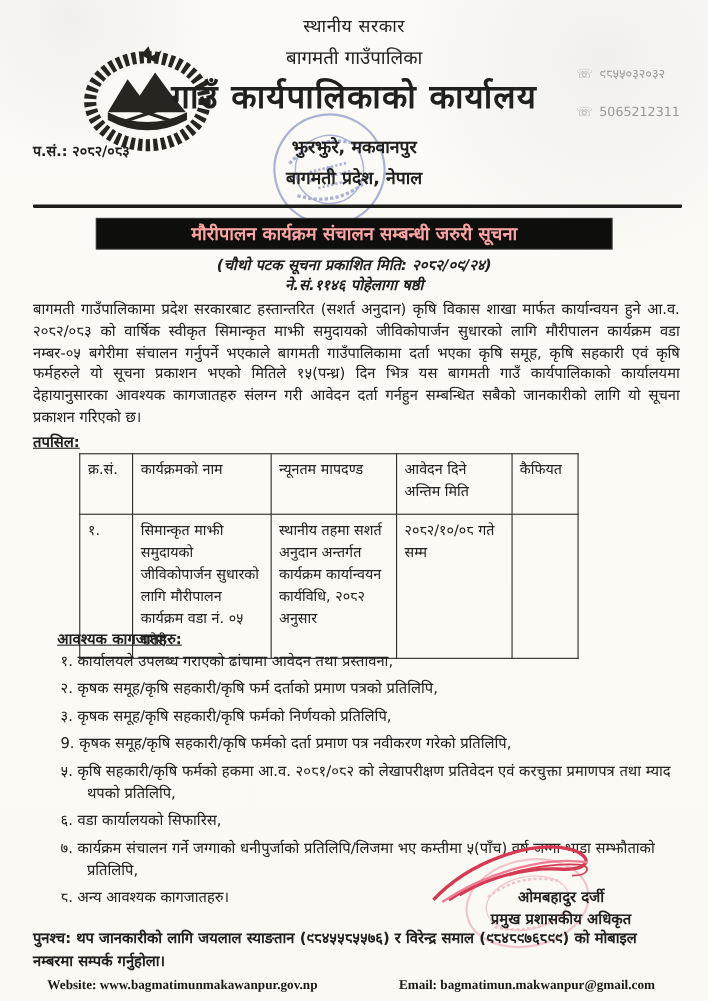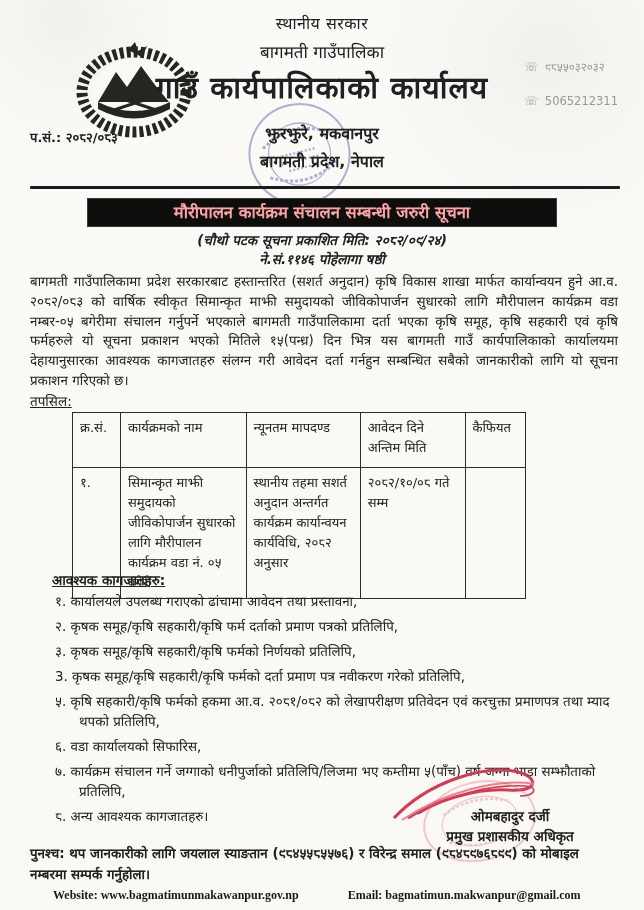--- a/index.html
+++ b/index.html
@@ -30,21 +30,21 @@
     top:199px; left:88px; width:468px; height:27px; background:#0e0e0c;
     color:#fca5a5; font-size:16.5px; font-weight:bold; text-align:center;
     line-height:27px; box-shadow:0 0 0 1px #3a3a38;
   }
   .subtitle1{top:231px; font-size:13.5px; font-weight:bold; font-style:italic;}
   .subtitle2{top:250px; font-size:13.5px; font-weight:bold; font-style:italic;}
   .body-par{
     top:272px; left:30px; width:588px; font-size:13.4px; line-height:19.8px;
     text-align:justify;
   }
-  .tapasil{top:392px; left:30px; font-size:13.5px; font-weight:normal; text-decoration:underline;}
+  .tapasil{top:392px; left:30px; font-size:13.5px; font-weight:bold; text-decoration:underline;}
   table.notice-table{
     position:absolute; top:412px; left:72px; width:454px;
     border-collapse:collapse; font-size:13px;
   }
   .notice-table th,.notice-table td{
     border:1.4px solid #2b2b28; padding:5px 7px; vertical-align:top;
     font-weight:normal; text-align:left; line-height:20px;
   }
   .notice-table thead th{height:44px;}
   .notice-table td{height:90px;}
@@ -56,21 +56,21 @@
   .docs-list .doc-item{padding-left:24px; text-indent:-24px; margin-bottom:5px;}
   .sig-block{top:806px; left:400px; width:220px; text-align:center; font-size:13.5px; line-height:20px;}
   .sig-name{font-weight:bold;}
   .sig-title{font-weight:bold;}
   .sig-ink{top:760px; left:388px; pointer-events:none;}
   .red-stamp{top:778px; left:420px; opacity:.33; transform:rotate(-12deg); pointer-events:none;}
   .postscript{
     top:843px; left:30px; width:588px; font-size:13.4px; font-weight:bold; line-height:21px;
   }
   .footer{
-    top:888px; left:53px; width:585px; display:flex; gap:49px;
+    top:888px; left:43px; width:585px; display:flex; gap:74px;
     font-size:12px; font-weight:bold; font-family:"Liberation Serif","DejaVu Serif",serif;
     color:#191816;
   }
   .footer .f-item{white-space:nowrap;}
 </style>
 </head>
 <body>
 
 <div class="page">
 
@@ -143,21 +143,21 @@
         <td></td>
       </tr>
     </tbody>
   </table>
 
   <div class="abs docs-head">आवश्यक कागजातहरु:</div>
   <div class="abs docs-list">
     <div class="doc-item">१. कार्यालयले उपलब्ध गराएको ढांचामा आवेदन तथा प्रस्तावना,</div>
     <div class="doc-item">२. कृषक समूह/कृषि सहकारी/कृषि फर्म दर्ताको प्रमाण पत्रको प्रतिलिपि,</div>
     <div class="doc-item">३. कृषक समूह/कृषि सहकारी/कृषि फर्मको निर्णयको प्रतिलिपि,</div>
-    <div class="doc-item">3. कृषक समूह/कृषि सहकारी/कृषि फर्मको दर्ता प्रमाण पत्र नवीकरण गरेको प्रतिलिपि,</div>
+    <div class="doc-item">9. कृषक समूह/कृषि सहकारी/कृषि फर्मको दर्ता प्रमाण पत्र नवीकरण गरेको प्रतिलिपि,</div>
     <div class="doc-item">५. कृषि सहकारी/कृषि फर्मको हकमा आ.व. २०८१/०८२ को लेखापरीक्षण प्रतिवेदन एवं करचुक्ता प्रमाणपत्र तथा म्याद थपको प्रतिलिपि,</div>
     <div class="doc-item">६. वडा कार्यालयको सिफारिस,</div>
     <div class="doc-item">७. कार्यक्रम संचालन गर्ने जग्गाको धनीपुर्जाको प्रतिलिपि/लिजमा भए कम्तीमा ५(पाँच) वर्ष जग्गा भाडा सम्झौताको प्रतिलिपि,</div>
     <div class="doc-item">८. अन्य आवश्यक कागजातहरु।</div>
   </div>
 
   <div class="abs sig-ink">
     <svg width="160" height="72" viewBox="0 0 160 72" aria-hidden="true">
       <path d="M6 58 C 40 22, 96 4, 130 12 C 152 18, 150 32, 120 30 C 86 28, 44 42, 20 58" fill="none" stroke="#d63a52" stroke-width="3"></path>
       <path d="M14 60 C 56 32, 110 18, 146 24" fill="none" stroke="#ef7d93" stroke-width="2"></path>

